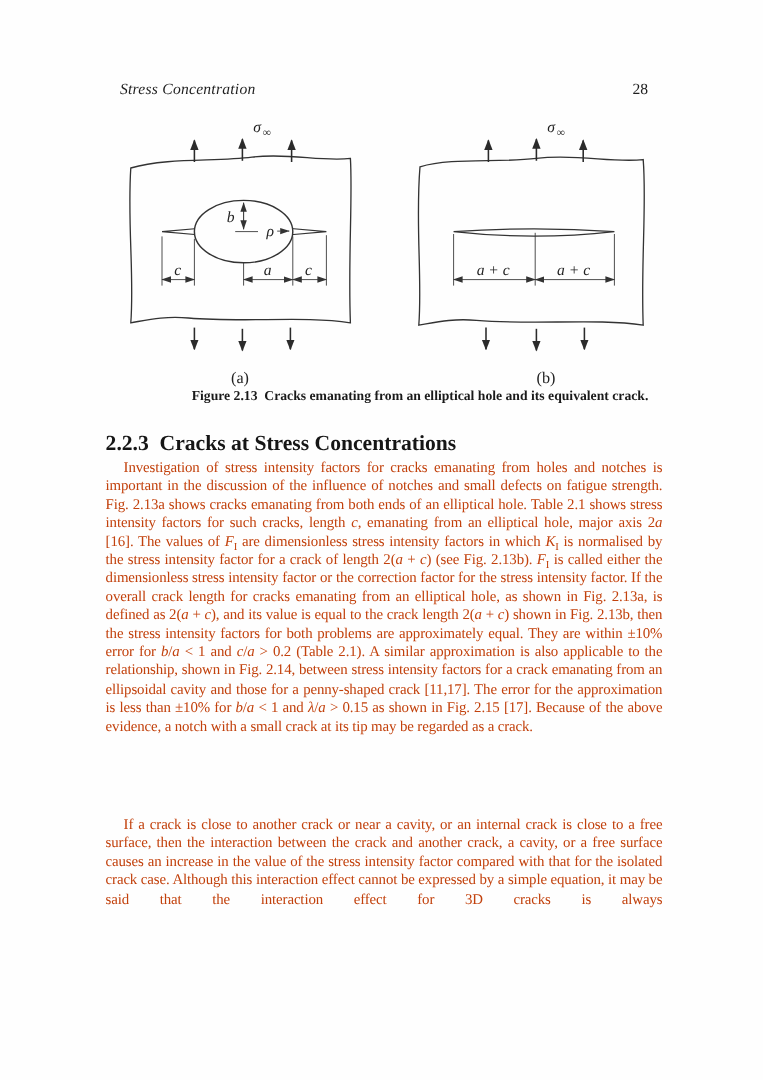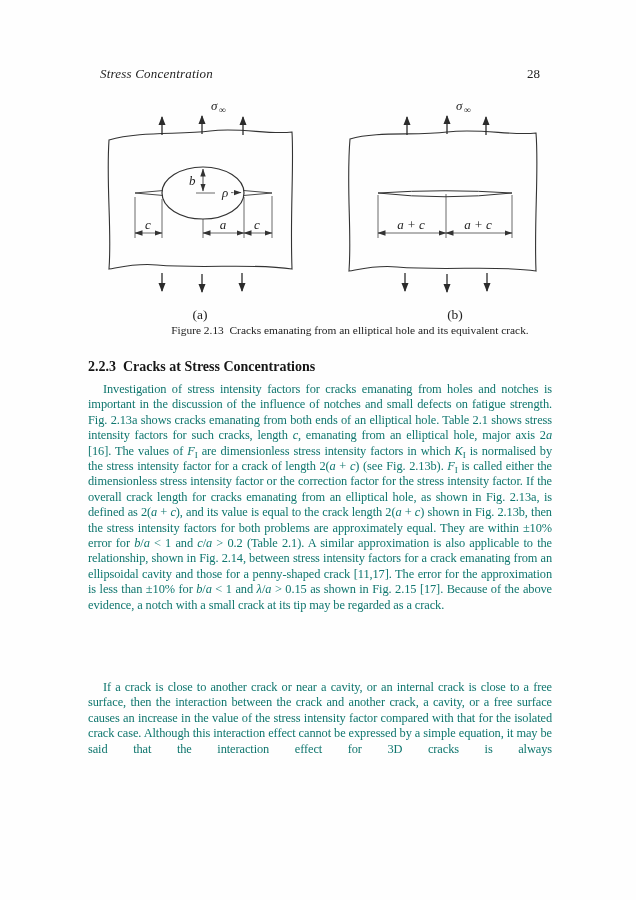--- a/index.html
+++ b/index.html
@@ -28,45 +28,45 @@
     width: 470px; height: 240px;
   }
   .fig .var  { font: italic 13px "Liberation Serif", serif; fill: #222; }
   .fig .sub  { font: italic 9.5px "Liberation Serif", serif; fill: #222; }
   .fig .tag  { font: 13.5px "Liberation Serif", serif; fill: #222; text-anchor: middle; }
   .fig .mid  { text-anchor: middle; }
   .caption {
     position: absolute;
     top: 324px; left: 100px; width: 500px;
     font-size: 11.4px;
-    font-weight: normal;
+    font-weight: bold;
     text-align: center;
     white-space: pre-wrap;
     color: #1a1a1a;
   }
   .h {
     position: absolute;
     left: 88px; width: 464px;
     margin: 0;
-    font-size: 14px;
+    font-size: 18px;
     font-weight: bold;
     white-space: pre-wrap;
     color: #161616;
   }
   .body {
     position: absolute;
     left: 88px; width: 464px;
     margin: 0;
     font-size: 12.4px;
     line-height: 15.4px;
     letter-spacing: -0.1px;
     text-align: justify;
     text-indent: 15px;
     hyphens: none;
-    color: #0f766e;
+    color: #c2410c;
   }
   .body sub { font-size: 9px; line-height: 0; }
   .cont { text-align-last: justify; }
 </style>
 </head>
 <body>
 
 <div class="page">
 
   <header class="running">

